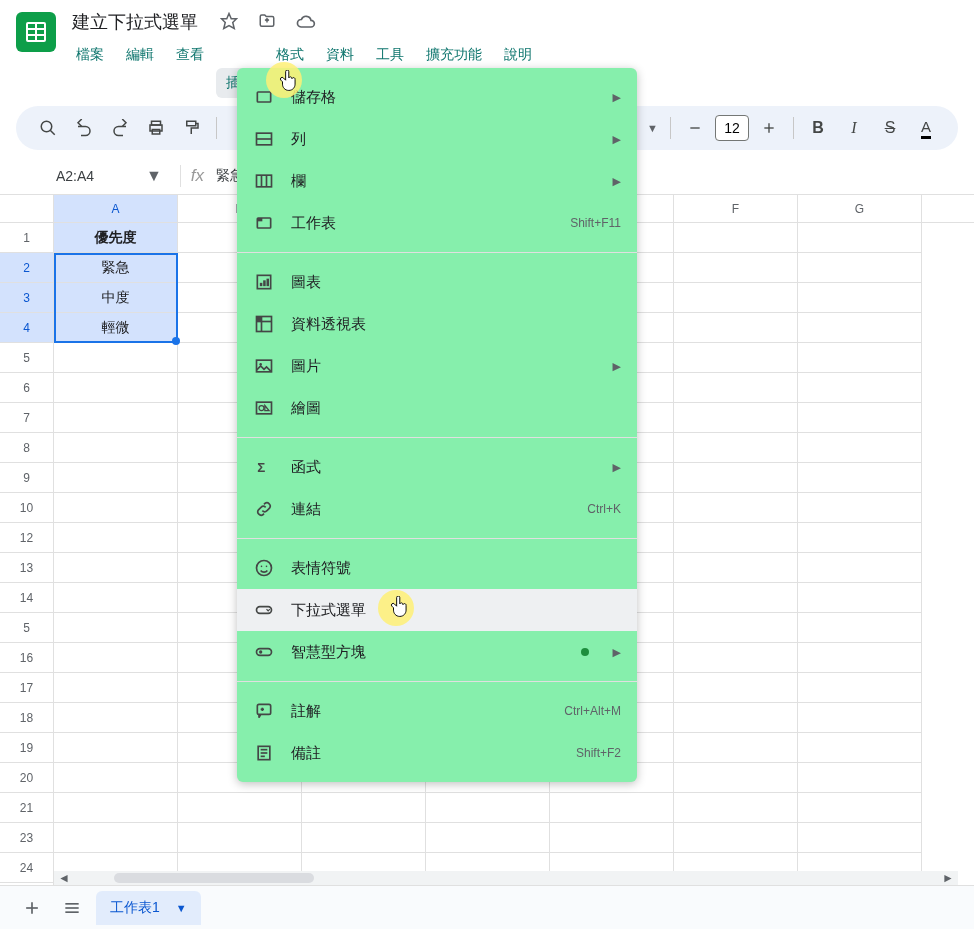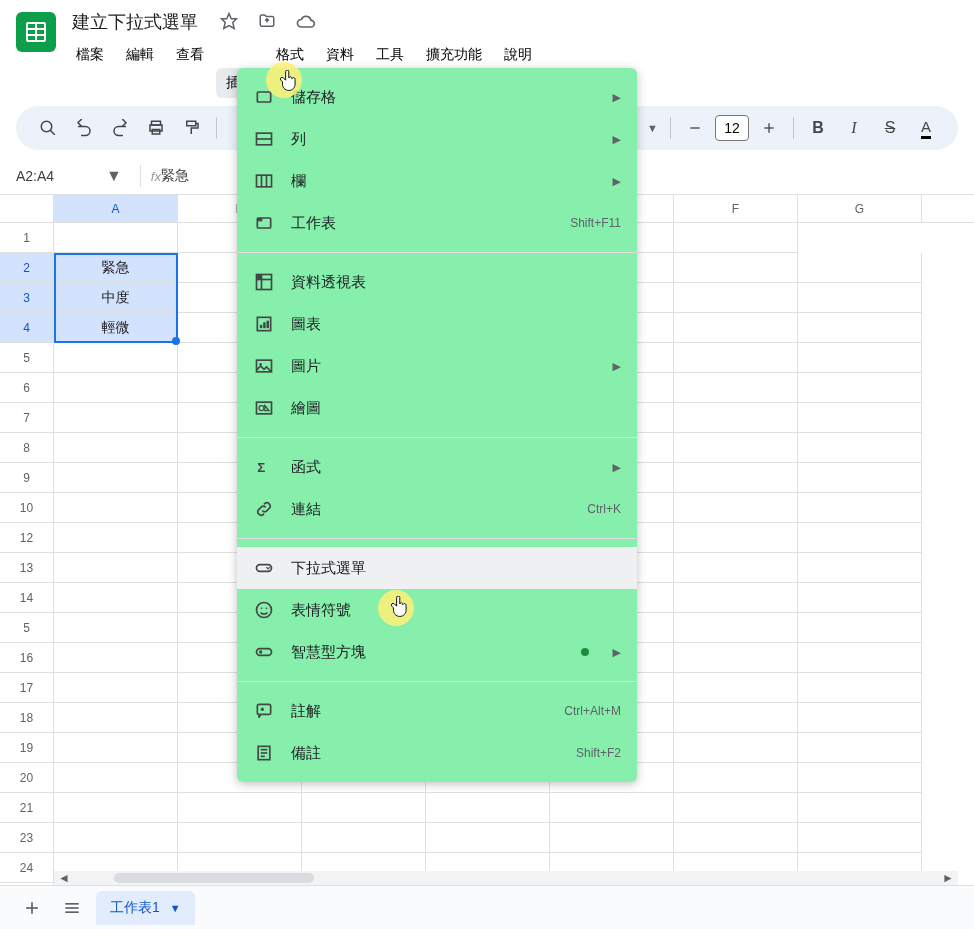--- a/index.html
+++ b/index.html
@@ -6,34 +6,34 @@
 body { background: #fff; width: 974px; height: 929px; overflow: hidden; position: relative; }
 
 .header { padding: 8px 16px 0; display: flex; align-items: flex-start; gap: 10px; }
 .logo { width: 40px; height: 40px; background: #0d9e49; border-radius: 6px; display: flex; align-items: center; justify-content: center; margin-top: 4px; }
 .logo svg { width: 24px; height: 24px; }
 .title-area { flex: 1; }
 .title-row { display: flex; align-items: flex-start; gap: 12px; }
 .doc-title { font-size: 18px; color: #202124; padding: 2px 6px; }
 .title-icon { color: #5f6368; cursor: pointer; display: flex; padding: 4px; }
 .menubar { display: flex; gap: 2px; margin-top: 4px; }
-.menu-item { padding: 6px 10px; font-size: 14px; color: #000000; cursor: pointer; border-radius: 4px; }
+.menu-item { padding: 6px 10px; font-size: 14px; color: #0f766e; cursor: pointer; border-radius: 4px; }
 .menu-item.active { background: #e8ebee; border-radius: 6px; margin-top: 28px; }
 
 .toolbar { display: flex; align-items: center; gap: 4px; padding: 6px 16px; background: #edf2fa; border-radius: 30px; margin: 8px 16px 0; height: 44px; }
 .tb-btn { width: 32px; height: 32px; display: flex; align-items: center; justify-content: center; cursor: pointer; color: #444746; border-radius: 6px; }
 .tb-sep { width: 1px; height: 22px; background: #c7c7c7; margin: 0 4px; }
 .tb-input { width: 34px; height: 26px; border: 1px solid #747775; border-radius: 4px; text-align: center; font-size: 14px; background: #fff; }
 .tb-dd { display: flex; align-items: center; }
 
 .namebox-row { display: flex; align-items: center; padding: 6px 8px; border-bottom: 1px solid #e0e0e0; margin-top: 8px; }
-.namebox { width: 90px; font-size: 14px; color: #3c4043; padding: 4px 8px; border: none; }
+.namebox { width: 90px; font-size: 14px; color: #3c4043; padding: 4px 8px; border: none; margin-left: 40px; }
 .namebox-dd { color: #5f6368; padding: 0 8px; }
 .fx-sep { width: 1px; height: 22px; background: #e0e0e0; margin: 0 10px; }
-.fx { font-style: italic; color: #999; font-size: 13px; margin-right: 0; }
+.fx { font-style: italic; color: #999; font-size: 17px; margin-right: 12px; }
 .formula-input { font-size: 14px; color: #3c4043; border: none; flex: 1; }
 
 .grid { position: relative; }
 .col-headers { display: flex; height: 28px; border-bottom: 1px solid #e0e0e0; }
 .corner { width: 54px; border-right: 1px solid #e0e0e0; background: #fff; }
 .col-h { width: 124px; border-right: 1px solid #e0e0e0; display: flex; align-items: center; justify-content: center; font-size: 12px; color: #5f6368; }
 .col-h.sel { background: #d3e2fd; color: #0b57d0; }
 .rows { }
 .row { display: flex; height: 30px; }
 .row-h { width: 54px; border-right: 1px solid #e0e0e0; border-bottom: 1px solid #e0e0e0; display: flex; align-items: center; justify-content: center; font-size: 12px; color: #5f6368; background: #fff; }
@@ -52,21 +52,21 @@
 .dd-shortcut { font-size: 12px; color: #5f6368; }
 .dd-arrow { color: #5f6368; font-size: 11px; }
 .dd-sep { height: 1px; background: #e0e0e0; margin: 8px 0; }
 .dd-dot { width: 8px; height: 8px; background: #1e8e3e; border-radius: 50%; margin-right: 8px; }
 
 .cursor-highlight { position: absolute; width: 36px; height: 36px; background: #fef075; border-radius: 50%; opacity: 0.85; z-index: 200; pointer-events: none; }
 .cursor-hand { position: absolute; z-index: 201; font-size: 18px; pointer-events: none; }
 
 .sheet-tabs { position: absolute; bottom: 0; left: 0; right: 0; height: 44px; border-top: 1px solid #e0e0e0; display: flex; align-items: center; padding: 0 16px; gap: 8px; background: #f9fbfd; }
 .st-btn { width: 32px; height: 32px; display: flex; align-items: center; justify-content: center; color: #5f6368; cursor: pointer; }
-.sheet-tab { padding: 8px 14px; background: #e2ecfc; border-radius: 6px 6px 0 0; font-size: 14px; color: #0b57d0; font-weight: 500; display: flex; align-items: center; gap: 10px; cursor: pointer; }
+.sheet-tab { padding: 8px 14px; background: #e2ecfc; border-radius: 6px 6px 0 0; font-size: 14px; color: #0b57d0; font-weight: 500; display: flex; align-items: center; gap: 16px; cursor: pointer; }
 
 .scrollbar-h { position: absolute; bottom: 44px; left: 54px; right: 16px; height: 14px; background: #f1f3f4; display: flex; align-items: center; }
 .scroll-thumb-h { height: 10px; background: #dadce0; width: 200px; margin-left: 40px; border-radius: 5px; }
 .scroll-arrow { width: 20px; color: #5f6368; font-size: 12px; text-align: center; }
 
 svg { display: block; }
 </style>
 </head>
 <body>
 
@@ -186,20 +186,21 @@
       <div class="col-h">B</div>
       <div class="col-h">C</div>
       <div class="col-h">D</div>
       <div class="col-h">E</div>
       <div class="col-h">F</div>
       <div class="col-h">G</div>
     </div>
   <div class="rows" id="rows">
       <div class="row">
         <div class="row-h">1</div>
+        <div class="cell hdr">優先度</div>
         <div class="cell"></div>
         <div class="cell"></div>
         <div class="cell"></div>
         <div class="cell"></div>
         <div class="cell"></div>
         <div class="cell"></div>
       </div>
       <div class="row">
         <div class="row-h sel">2</div>
         <div class="cell sel">緊急</div>
@@ -461,45 +462,45 @@
       <div class="dd-icon">
         <svg width="20" height="20" viewBox="0 0 24 24">
           <rect x="4" y="6" width="16" height="12" rx="1" fill="none" stroke="currentColor" stroke-width="2"></rect>
           <rect x="4" y="6" width="6" height="4" fill="currentColor"></rect>
         </svg>
       </div>
       <span class="dd-label">工作表</span>
       <span class="dd-shortcut">Shift+F11</span>
     </div>
     <div class="dd-sep"></div>
+    <div class="dd-item">
+      <div class="dd-icon">
+        <svg width="20" height="20" viewBox="0 0 24 24">
+          <rect x="4" y="4" width="16" height="16" fill="none" stroke="currentColor" stroke-width="2"></rect>
+          <rect x="7" y="13" width="3" height="4" fill="currentColor"></rect>
+          <rect x="11" y="10" width="3" height="7" fill="currentColor"></rect>
+          <rect x="15" y="8" width="3" height="9" fill="currentColor"></rect>
+        </svg>
+      </div>
+      <span class="dd-label">圖表</span>
+    </div>
     <div class="dd-item">
       <div class="dd-icon">
         <svg width="20" height="20" viewBox="0 0 24 24">
           <rect x="3" y="3" width="18" height="18" fill="none" stroke="currentColor" stroke-width="2"></rect>
           <line x1="3" y1="9" x2="21" y2="9" stroke="currentColor" stroke-width="2"></line>
           <line x1="9" y1="3" x2="9" y2="21" stroke="currentColor" stroke-width="2"></line>
           <rect x="3" y="3" width="6" height="6" fill="currentColor"></rect>
         </svg>
       </div>
       <span class="dd-label">資料透視表</span>
     </div>
     <div class="dd-item">
       <div class="dd-icon">
         <svg width="20" height="20" viewBox="0 0 24 24">
-          <rect x="4" y="4" width="16" height="16" fill="none" stroke="currentColor" stroke-width="2"></rect>
-          <rect x="7" y="13" width="3" height="4" fill="currentColor"></rect>
-          <rect x="11" y="10" width="3" height="7" fill="currentColor"></rect>
-          <rect x="15" y="8" width="3" height="9" fill="currentColor"></rect>
-        </svg>
-      </div>
-      <span class="dd-label">圖表</span>
-    </div>
-    <div class="dd-item">
-      <div class="dd-icon">
-        <svg width="20" height="20" viewBox="0 0 24 24">
           <rect x="3" y="5" width="18" height="14" fill="none" stroke="currentColor" stroke-width="2"></rect>
           <circle cx="8" cy="10" r="1.5" fill="currentColor"></circle>
           <path d="M3 17l5-5 4 4 3-3 6 6" fill="none" stroke="currentColor" stroke-width="2"></path>
         </svg>
       </div>
       <span class="dd-label">圖片</span>
       <span class="dd-arrow">▶</span>
     </div>
     <div class="dd-item">
       <div class="dd-icon">
@@ -524,39 +525,39 @@
     <div class="dd-item">
       <div class="dd-icon">
         <svg width="20" height="20" viewBox="0 0 24 24">
           <path d="M10 14a4 4 0 0 0 5.6 0l3-3a4 4 0 0 0-5.6-5.6l-1 1M14 10a4 4 0 0 0-5.6 0l-3 3a4 4 0 0 0 5.6 5.6l1-1" fill="none" stroke="currentColor" stroke-width="2"></path>
         </svg>
       </div>
       <span class="dd-label">連結</span>
       <span class="dd-shortcut">Ctrl+K</span>
     </div>
     <div class="dd-sep"></div>
-    <div class="dd-item hover">
-      <div class="dd-icon">
-        <svg width="20" height="20" viewBox="0 0 24 24">
-          <rect x="3" y="8" width="18" height="8" rx="4" fill="none" stroke="currentColor" stroke-width="2"></rect>
-          <path d="M15 11l2 2 2-2" fill="none" stroke="currentColor" stroke-width="1.5"></path>
-        </svg>
-      </div>
-      <span class="dd-label">下拉式選單</span>
-    </div>
     <div class="dd-item">
       <div class="dd-icon">
         <svg width="20" height="20" viewBox="0 0 24 24">
           <circle cx="12" cy="12" r="9" fill="none" stroke="currentColor" stroke-width="2"></circle>
           <circle cx="9" cy="10" r="1" fill="currentColor"></circle>
           <circle cx="15" cy="10" r="1" fill="currentColor"></circle>
           <path d="M8 15c1 1.5 2.5 2 4 2s3-.5 4-2" fill="none" stroke="currentColor" stroke-width="2"></path>
         </svg>
       </div>
       <span class="dd-label">表情符號</span>
+    </div>
+    <div class="dd-item hover">
+      <div class="dd-icon">
+        <svg width="20" height="20" viewBox="0 0 24 24">
+          <rect x="3" y="8" width="18" height="8" rx="4" fill="none" stroke="currentColor" stroke-width="2"></rect>
+          <path d="M15 11l2 2 2-2" fill="none" stroke="currentColor" stroke-width="1.5"></path>
+        </svg>
+      </div>
+      <span class="dd-label">下拉式選單</span>
     </div>
     <div class="dd-item">
       <div class="dd-icon">
         <svg width="20" height="20" viewBox="0 0 24 24">
           <rect x="3" y="8" width="18" height="8" rx="4" fill="none" stroke="currentColor" stroke-width="2"></rect>
           <circle cx="8" cy="12" r="2" fill="currentColor"></circle>
         </svg>
       </div>
       <span class="dd-label">智慧型方塊</span>
       <span class="dd-dot"></span>

